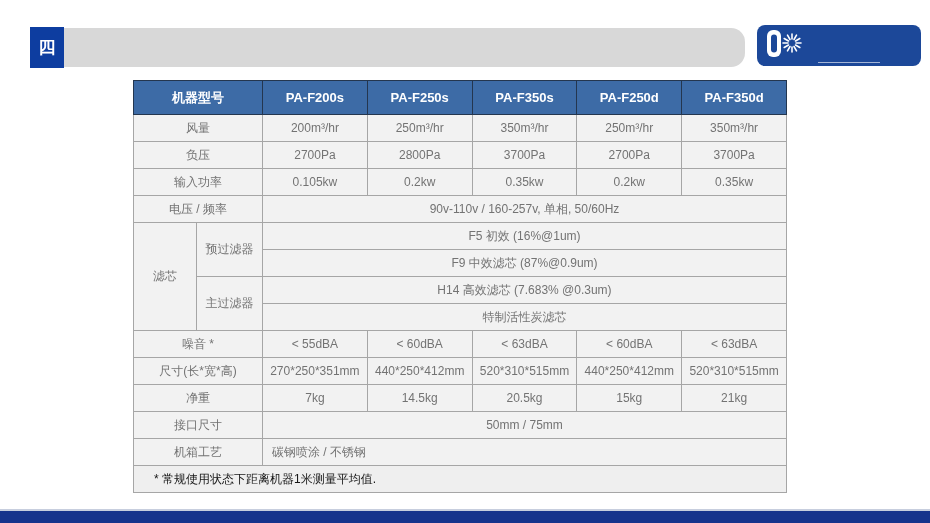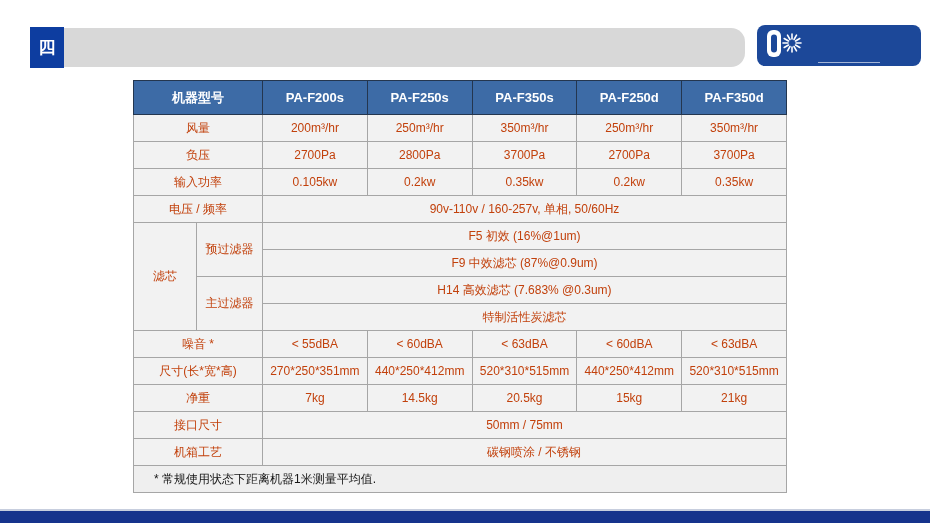--- a/index.html
+++ b/index.html
@@ -47,26 +47,26 @@
   }
   table.spec thead tr{height:34px;}
   table.spec tr{height:27px;}
   table.spec th{
     background:#3d6ba6;color:#ffffff;
     border:1px solid #24364f;
     font-size:13px;font-weight:bold;text-align:center;
     padding:0;overflow:hidden;white-space:nowrap;
   }
   table.spec td{
-    background:#f2f2f2;color:#c2410c;
+    background:#f2f2f2;color:#737373;
     border:1px solid #a6a6a6;
     font-size:12px;text-align:center;
     padding:0 2px;overflow:hidden;white-space:nowrap;
   }
-  table.spec td.left{text-align:center;padding-left:21px;}
+  table.spec td.left{text-align:left;padding-left:9px;}
   table.spec td.footnote{
     background:#efefef;text-align:left;padding-left:20px;font-size:12px;color:#161616;
   }
 
   
   .bottom-bar{
     position:absolute;left:0;bottom:0;width:930px;height:12px;
     background:#16338c;border-top:2px solid #c7cede;box-sizing:content-box;
   }
 </style>

